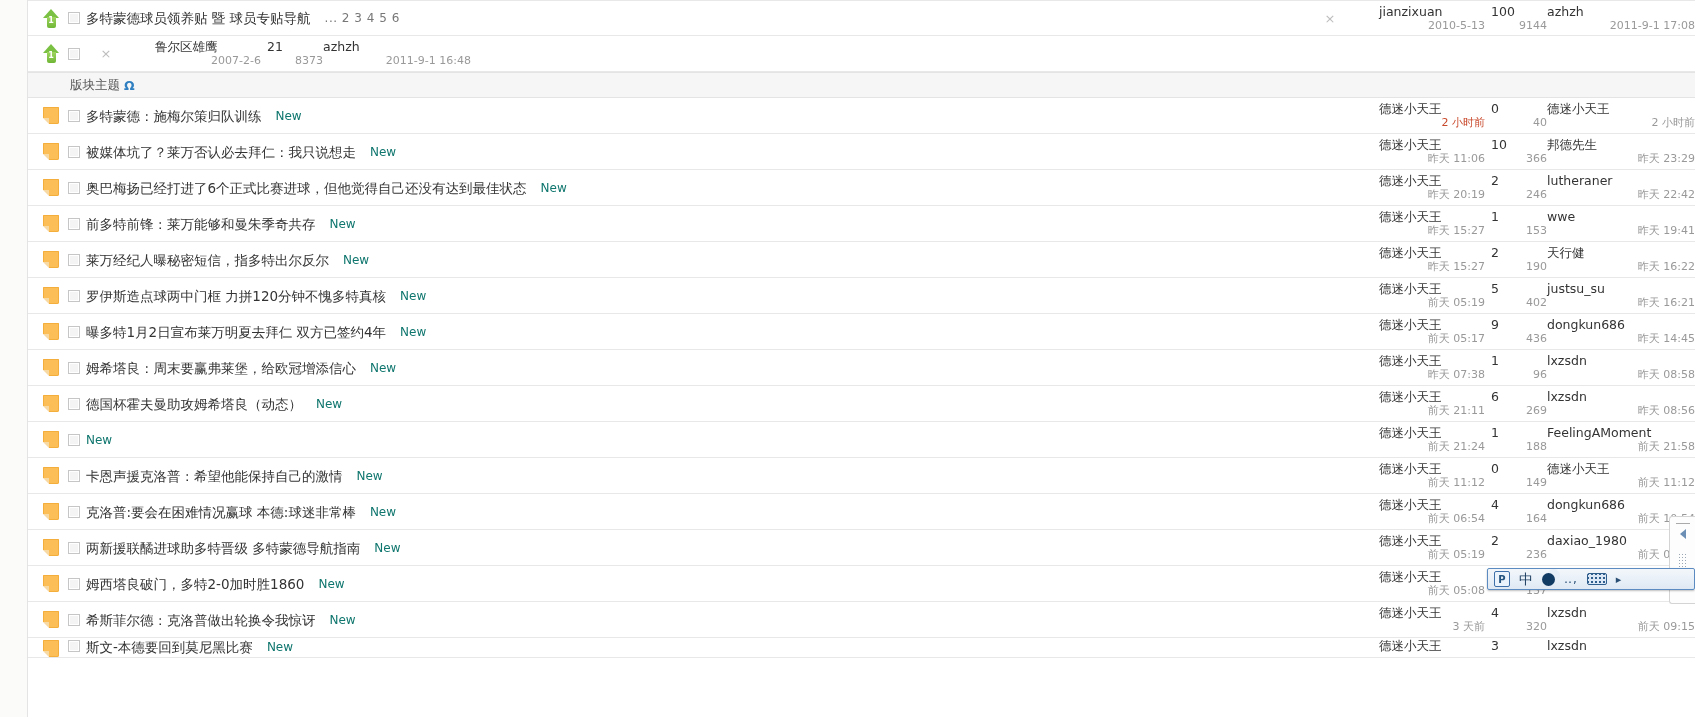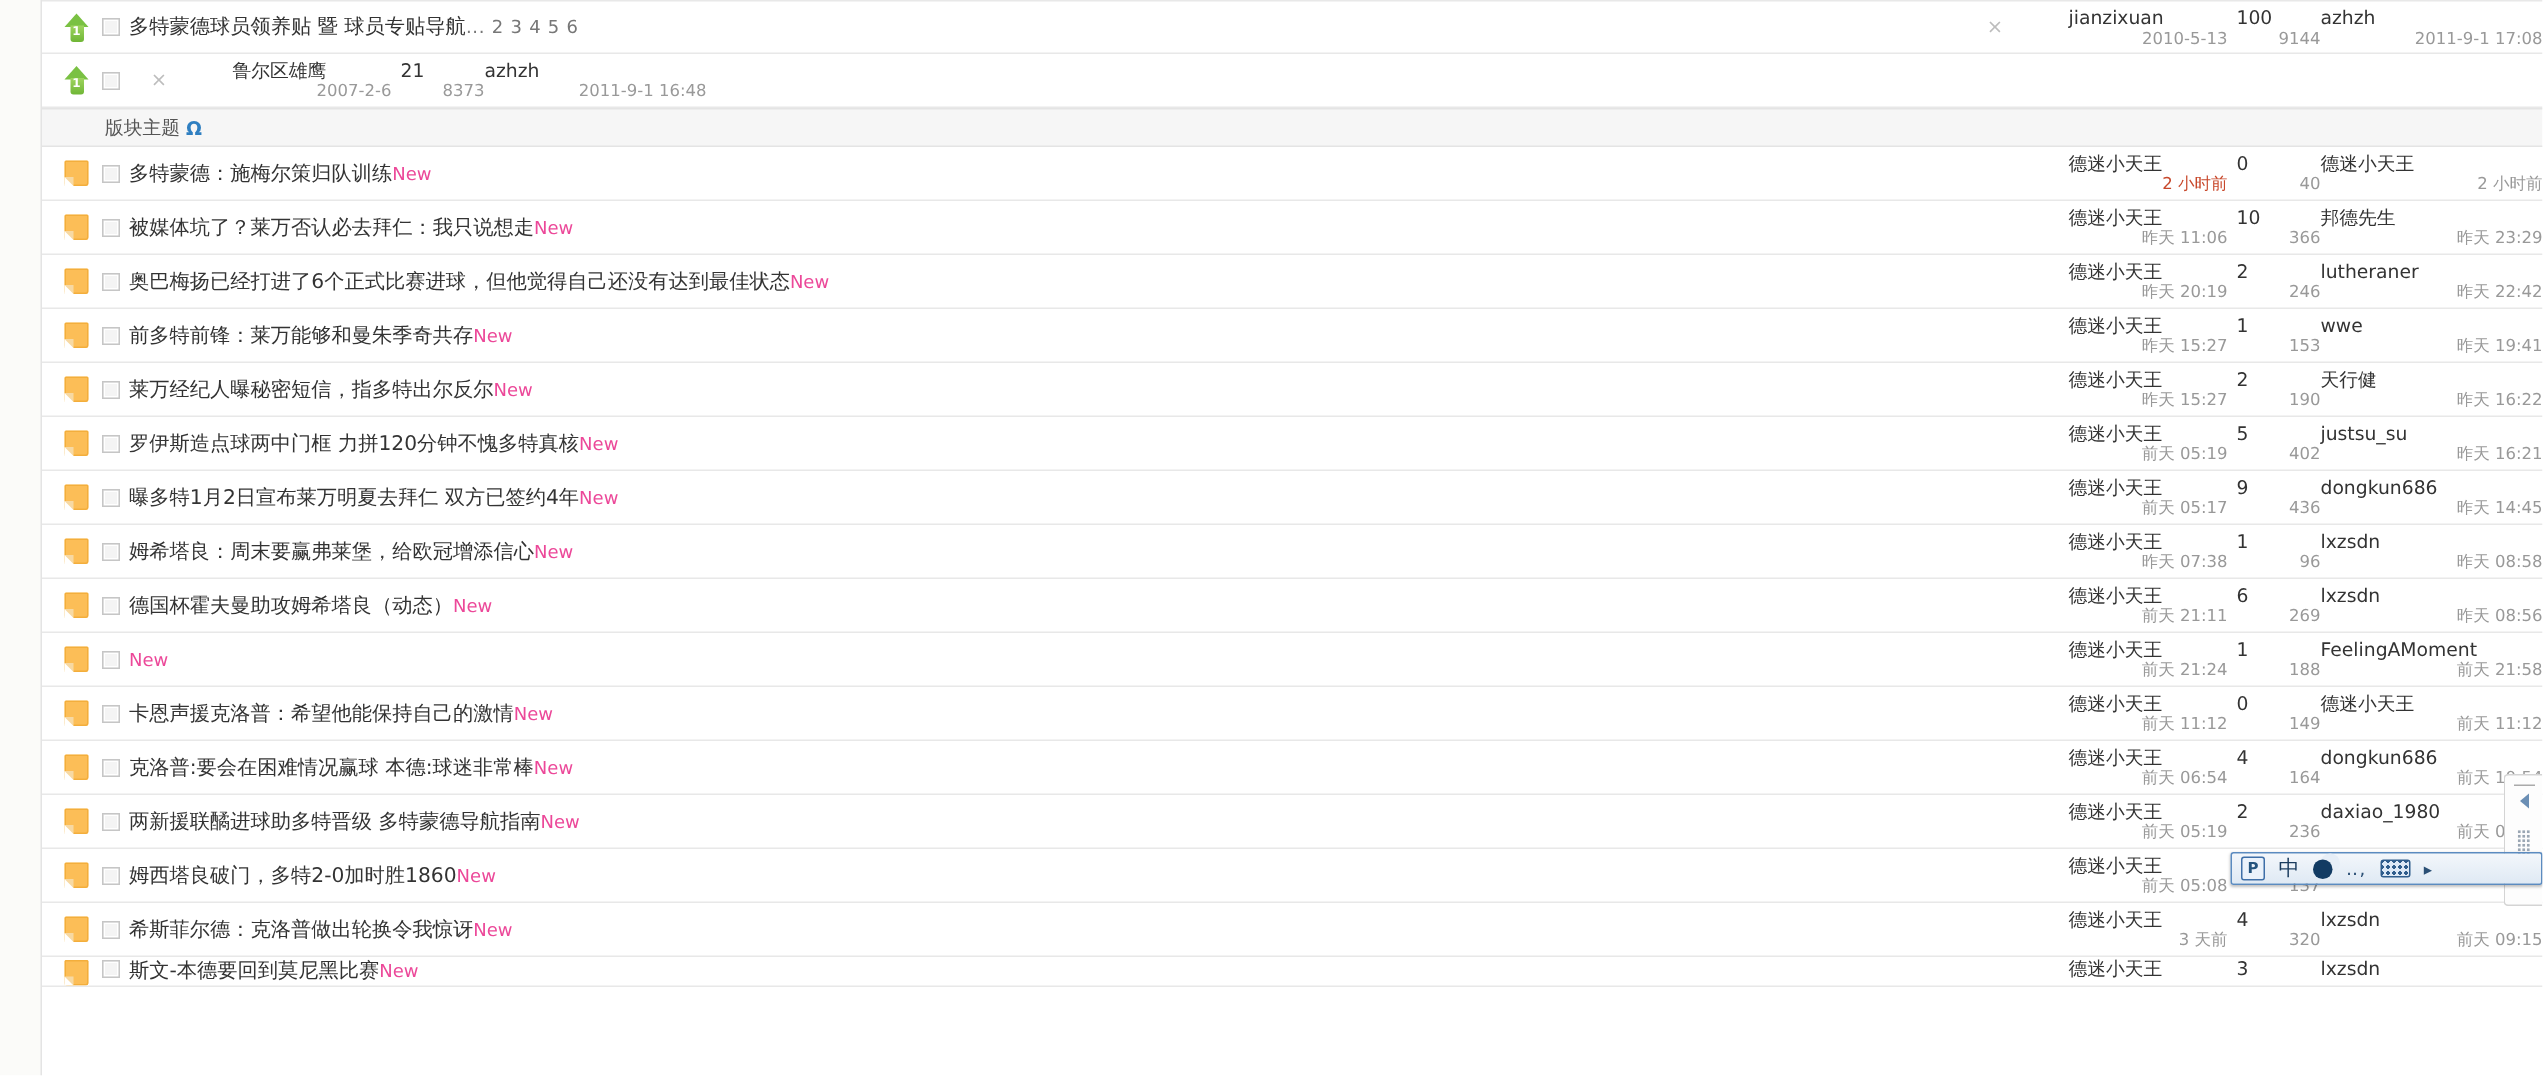--- a/index.html
+++ b/index.html
@@ -81,29 +81,29 @@
     width: 12px; height: 12px;
     border: 1px solid #c6c6c6;
     background: #f4f4f4;
     box-shadow: inset 0 0 0 1px #ffffff;
     display:block;
   }
 
   
   .c-title {
     flex: 1 1 auto; min-width: 0;
-    display:flex; align-items:center; gap:0;
+    display:flex; align-items:center; gap:14px;
     padding-right: 10px;
     overflow: hidden; white-space: nowrap;
   }
   .t-link {
     color: #333333; font-size: 13.5px; line-height: 18px;
     text-decoration: none; white-space: nowrap;
   }
-  .t-new { color: #ec4899; font-size: 12px; }
+  .t-new { color: #0f766e; font-size: 12px; }
   .t-pages { color: #777; font-size: 12px; letter-spacing: .5px; }
 
   
   .c-x { width: 40px; flex:0 0 40px; text-align:center; color:#bdbdbd; font-size:13px; }
 
   
   .c-author { width: 112px; flex: 0 0 112px; padding-right: 6px; margin-left: 29px; }
   .c-num    { width: 56px;  flex: 0 0 56px; }
   .c-last   { width: 148px; flex: 0 0 148px; }
 

